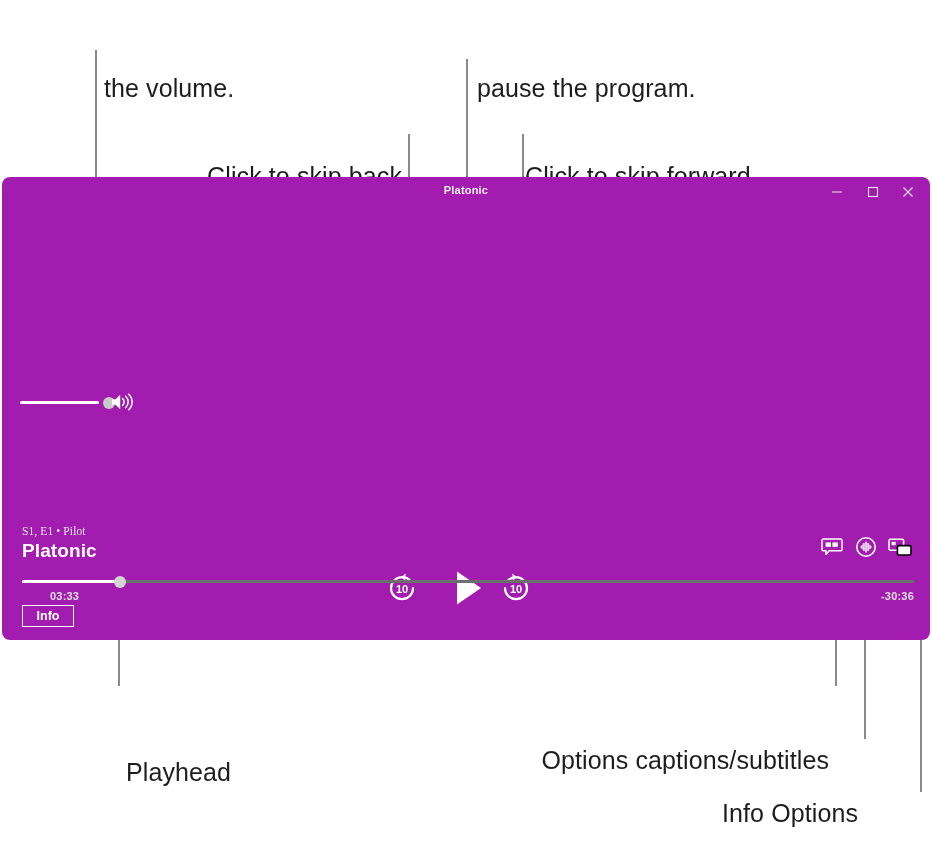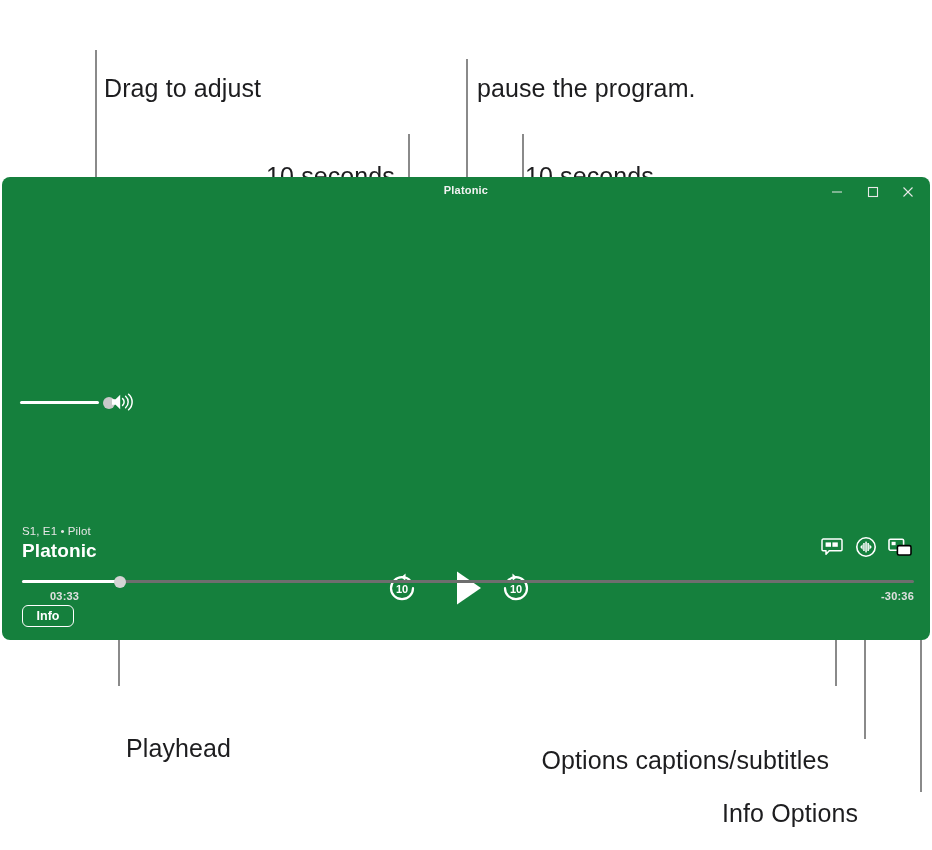--- a/index.html
+++ b/index.html
@@ -35,21 +35,21 @@
   }
   .leader.v { width: 1.5px; }
 
   
   #player-window {
     position: absolute;
     left: 2px;
     top: 177px;
     width: 928px;
     height: 463px;
-    background: #15803d;
+    background: #a21caf;
     border-radius: 8px;
     overflow: hidden;
   }
 
   
   #title-bar {
     position: absolute;
     left: 0; top: 0;
     width: 100%;
     height: 30px;
@@ -134,20 +134,21 @@
   #meta {
     position: absolute;
     left: 20px;
     top: 348px;
   }
   #meta-episode {
     color: #e6e6e6;
     font-size: 11.5px;
     letter-spacing: 0.1px;
     margin-bottom: 3px;
+    font-family: Liberation Serif, serif;
   }
   #meta-title {
     color: #ffffff;
     font-size: 19px;
     font-weight: bold;
     letter-spacing: 0.1px;
   }
 
   
   #scrubber {
@@ -209,21 +210,21 @@
 
   
   #info-button {
     position: absolute;
     left: 20px;
     top: 428px;
     min-width: 52px;
     height: 22px;
     padding: 0 10px;
     border: 1.5px solid #ffffff;
-    border-radius: 6px;
+    border-radius: 0;
     background: transparent;
     color: #ffffff;
     font-size: 12.5px;
     font-weight: bold;
     font-family: "Liberation Sans", sans-serif;
     display: flex;
     align-items: center;
     justify-content: center;
     box-sizing: border-box;
   }
@@ -242,37 +243,38 @@
     height: 24px;
     display: flex;
     align-items: center;
     justify-content: center;
   }
 </style>
 </head>
 <body>
 
 <div class="callout left" style="left:104px; top:-2px;">
-  <div>Drag to adjust</div>
   <div>the volume.</div>
 </div>
 
 <div class="callout left" style="left:477px; top:-2px;">
   <div>pause the program.</div>
 </div>
 
 <div class="callout right" style="left:170px; top:86px; width:232px;">
+  <div>Click to skip back</div>
   <div>10 seconds.</div>
 </div>
 
 <div class="callout left" style="left:525px; top:86px;">
+  <div>Click to skip forward</div>
   <div>10 seconds.</div>
 </div>
 
-<div class="callout left" style="left:126px; top:658px;">
+<div class="callout left" style="left:126px; top:682px;">
   <div>Playhead</div>
 </div>
 
 <div class="callout right" style="left:430px; top:670px; width:399px;">
   <div>Options captions/subtitles</div>
 </div>
 
 <div class="callout right" style="left:430px; top:723px; width:428px;">
   <div>Info Options</div>
 </div>

